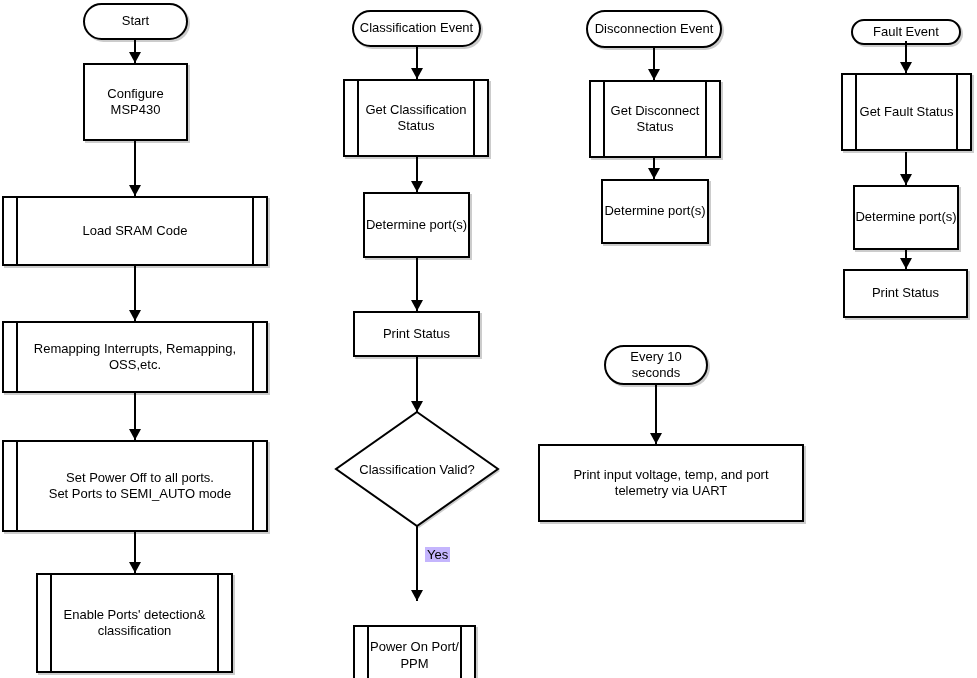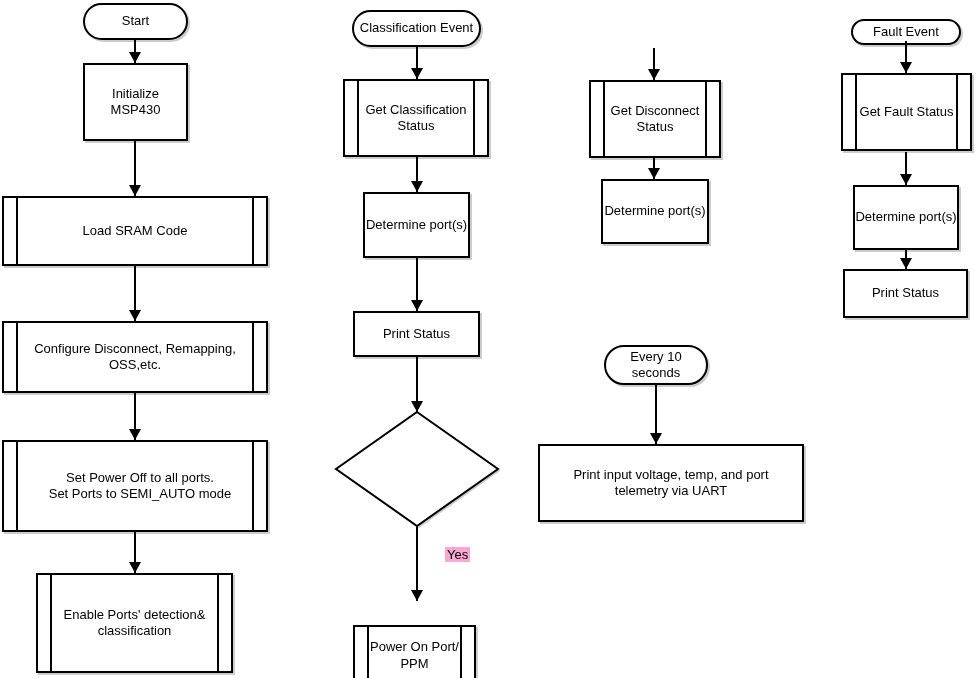--- a/index.html
+++ b/index.html
@@ -47,50 +47,49 @@
     bottom: 0;
     left: -5px;
     width: 0; height: 0;
     border-left: 6px solid transparent;
     border-right: 6px solid transparent;
     border-top: 11px solid #000000;
   }
   .edge-label {
     position: absolute;
     font-size: 13px;
-    background: #f9a8d4;
+    background: #c4b5fd;
     padding: 0 2px;
-    margin-left: 20px;
   }
   .diamond-svg { position: absolute; overflow: visible; }
   .diamond-label {
     position: absolute;
     display: flex;
     align-items: center;
     justify-content: center;
     text-align: center;
     font-size: 13px;
   }
 </style>
 </head>
 <body>
 
 <div id="canvas">
 
   <div class="node terminator" style="left:83px; top:3px; width:105px; height:37px;">Start</div>
   <div class="arrow" style="left:134px; top:40px; height:23px;"></div>
 
-  <div class="node" style="left:83px; top:63px; width:105px; height:78px;">Initialize
+  <div class="node" style="left:83px; top:63px; width:105px; height:78px;">Configure
 MSP430</div>
   <div class="arrow" style="left:134px; top:141px; height:55px;"></div>
 
   <div class="node predefined" style="left:2px; top:196px; width:266px; height:70px;">Load SRAM Code</div>
   <div class="arrow" style="left:134px; top:266px; height:55px;"></div>
 
-  <div class="node predefined" style="left:2px; top:321px; width:266px; height:72px;">Configure Disconnect, Remapping,
+  <div class="node predefined" style="left:2px; top:321px; width:266px; height:72px;">Remapping Interrupts, Remapping,
 OSS,etc.</div>
   <div class="arrow" style="left:134px; top:393px; height:47px;"></div>
 
   <div class="node predefined" style="left:2px; top:440px; width:266px; height:92px;padding-left:10px;">Set Power Off to all ports.
 Set Ports to SEMI_AUTO mode</div>
   <div class="arrow" style="left:134px; top:532px; height:41px;"></div>
 
   <div class="node predefined" style="left:36px; top:573px; width:197px; height:100px;">Enable Ports' detection&amp;
 classification</div>
 
@@ -104,27 +103,29 @@
   <div class="node" style="left:363px; top:192px; width:107px; height:66px;">Determine port(s)</div>
   <div class="arrow" style="left:416px; top:258px; height:53px;"></div>
 
   <div class="node" style="left:353px; top:311px; width:127px; height:46px;">Print Status</div>
   <div class="arrow" style="left:416px; top:357px; height:55px;"></div>
 
   <svg class="diamond-svg" style="left:333px; top:409px;" width="168" height="120">
     <polygon points="86,5 167,62 86,119 5,62" fill="#cccccc" stroke="none"></polygon>
     <polygon points="84,3 165,60 84,117 3,60" fill="#ffffff" stroke="#000000" stroke-width="2"></polygon>
   </svg>
+  <div class="diamond-label" style="left:336px; top:412px; width:162px; height:114px;">Classification Valid?</div>
 
   <div class="arrow" style="left:416px; top:526px; height:75px;"></div>
   <div class="edge-label" style="left:425px; top:547px;">Yes</div>
 
   <div class="node predefined" style="left:353px; top:625px; width:123px; height:61px;">Power On Port/
 PPM</div>
 
+  <div class="node terminator" style="left:586px; top:10px; width:136px; height:38px;">Disconnection Event</div>
   <div class="arrow" style="left:653px; top:48px; height:32px;"></div>
 
   <div class="node predefined" style="left:589px; top:80px; width:132px; height:78px;">Get Disconnect
 Status</div>
   <div class="arrow" style="left:653px; top:158px; height:21px;"></div>
 
   <div class="node" style="left:601px; top:179px; width:108px; height:65px;">Determine port(s)</div>
 
   <div class="node terminator" style="left:604px; top:345px; width:104px; height:40px;">Every 10 seconds</div>
   <div class="arrow" style="left:655px; top:385px; height:59px;"></div>

